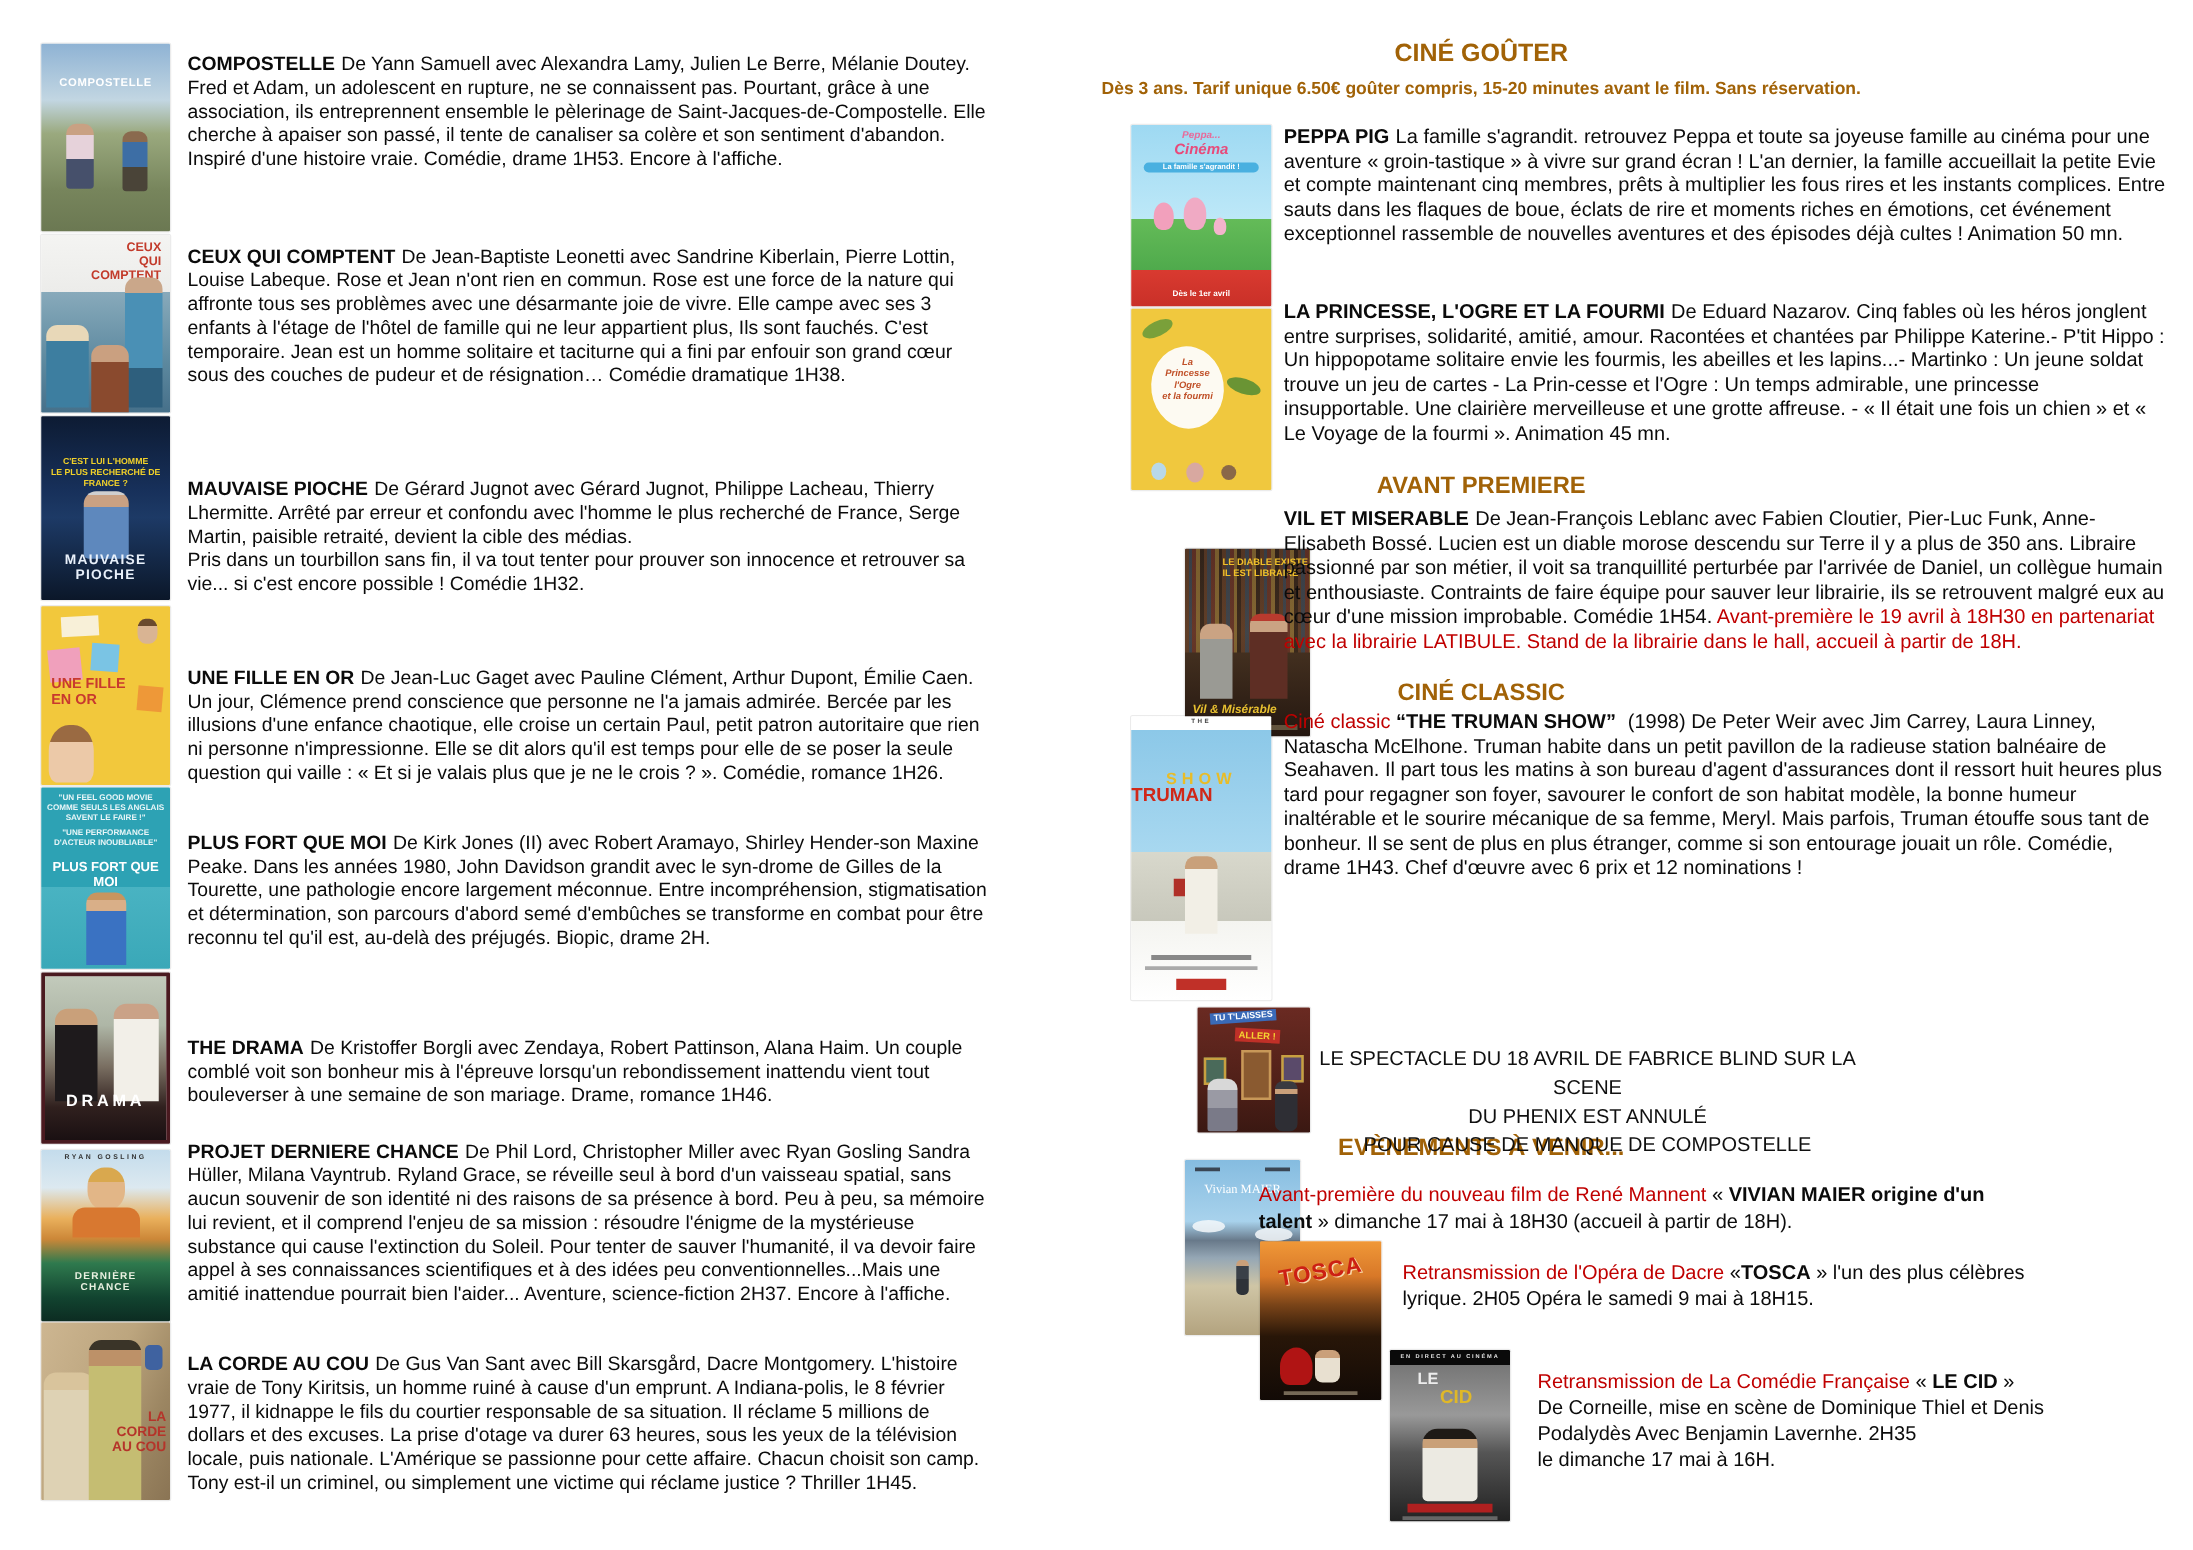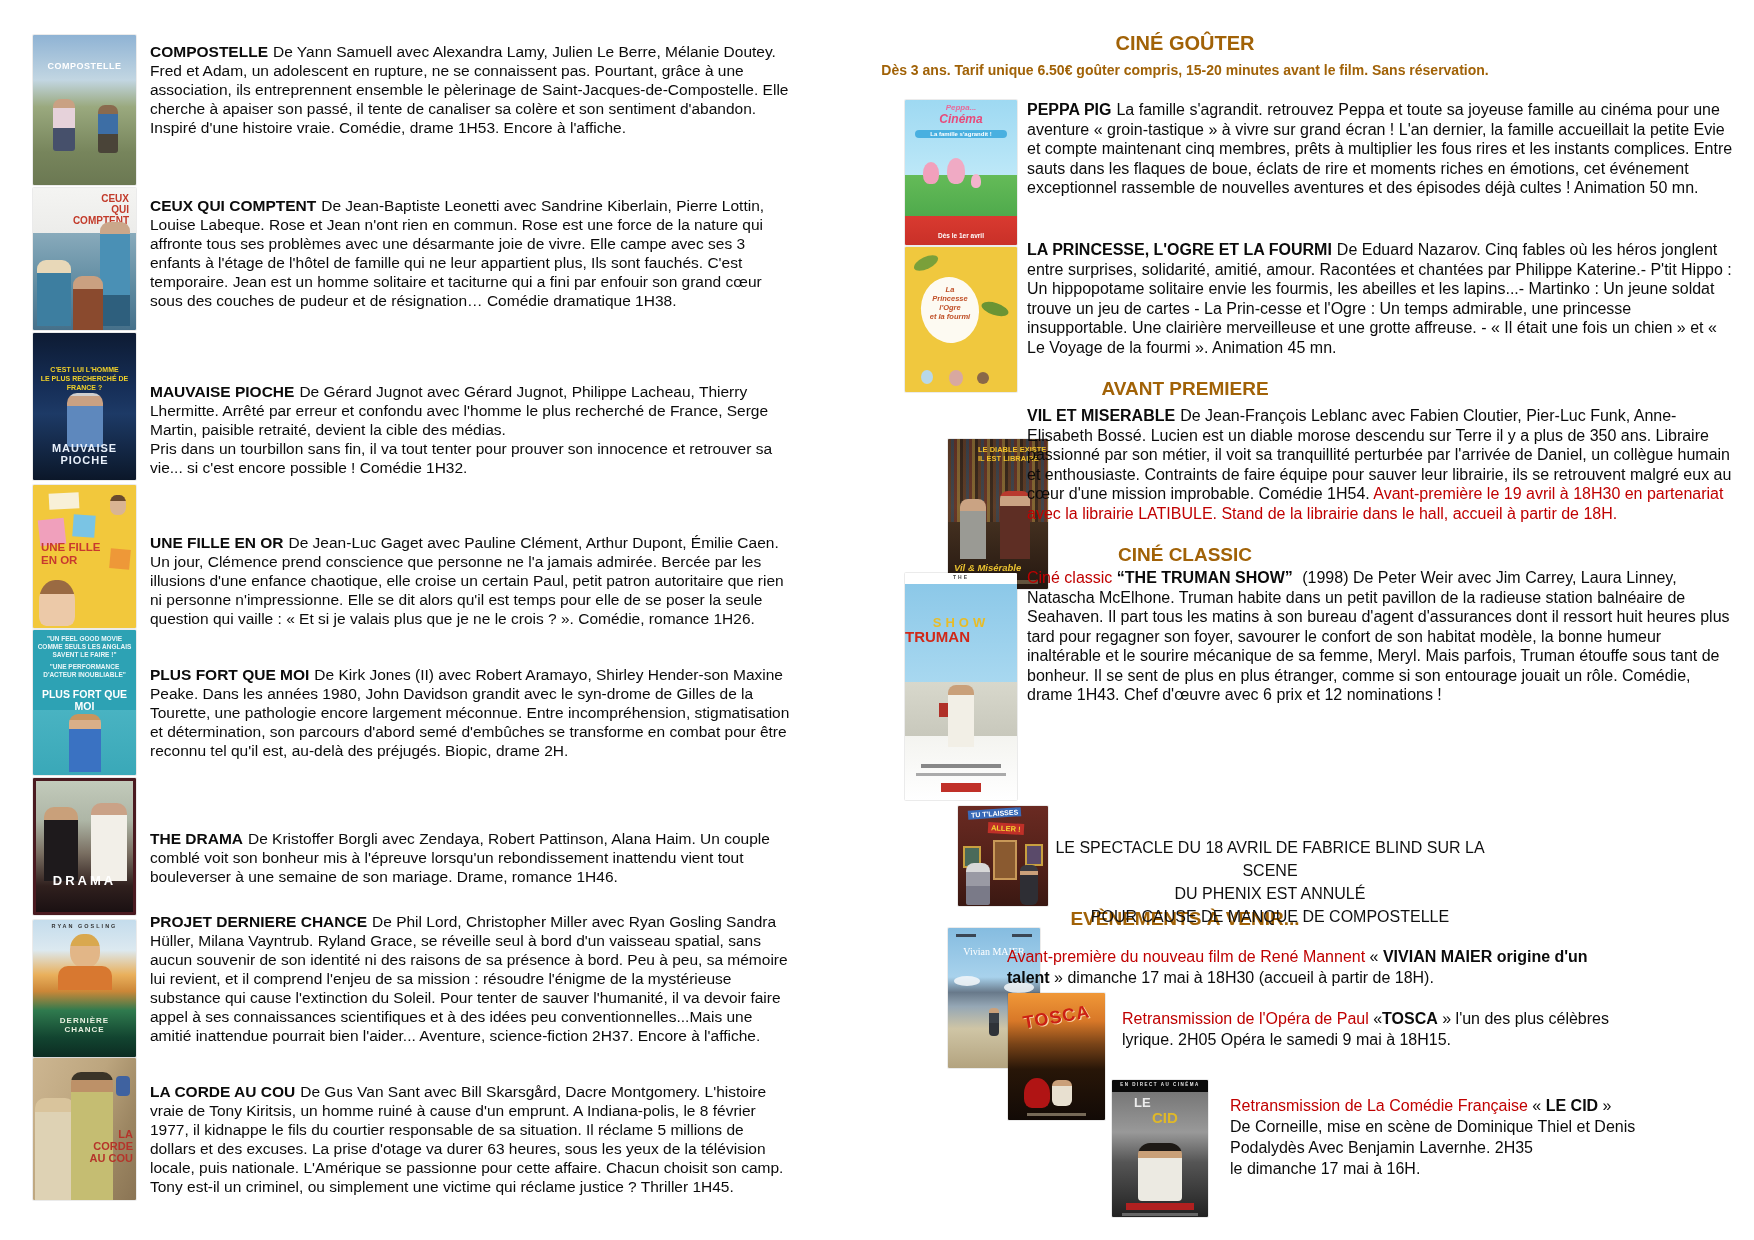--- a/index.html
+++ b/index.html
@@ -320,21 +320,21 @@
     <div>DU PHENIX EST ANNULÉ</div>
     <div>POUR CAUSE DE MANQUE DE COMPOSTELLE</div>
   </div>
 
   <div class="event" style="left:1007px;top:946px">
     <div class="evline"><span class="red">Avant-première du nouveau film de René Mannent </span><span>« </span><span class="b">VIVIAN MAIER origine d'un</span></div>
     <div class="evline"><span class="b">talent</span><span> » dimanche 17 mai à 18H30 (accueil à partir de 18H).</span></div>
   </div>
 
   <div class="event" style="left:1122px;top:1008px">
-    <div class="evline"><span class="red">Retransmission de l'Opéra de Paul </span><span>«</span><span class="b">TOSCA</span><span> » l'un des plus célèbres</span></div>
+    <div class="evline"><span class="red">Retransmission de l'Opéra de Dacre </span><span>«</span><span class="b">TOSCA</span><span> » l'un des plus célèbres</span></div>
     <div class="evline">lyrique. 2H05 Opéra le samedi 9 mai à 18H15.</div>
   </div>
 
   <div class="event" style="left:1230px;top:1095px">
     <div class="evline"><span class="red">Retransmission de La Comédie Française </span><span>« </span><span class="b">LE CID</span><span> »</span></div>
     <div class="evline">De Corneille, mise en scène de Dominique Thiel et Denis</div>
     <div class="evline">Podalydès Avec Benjamin Lavernhe. 2H35</div>
     <div class="evline">le dimanche 17 mai à 16H.</div>
   </div>
 

